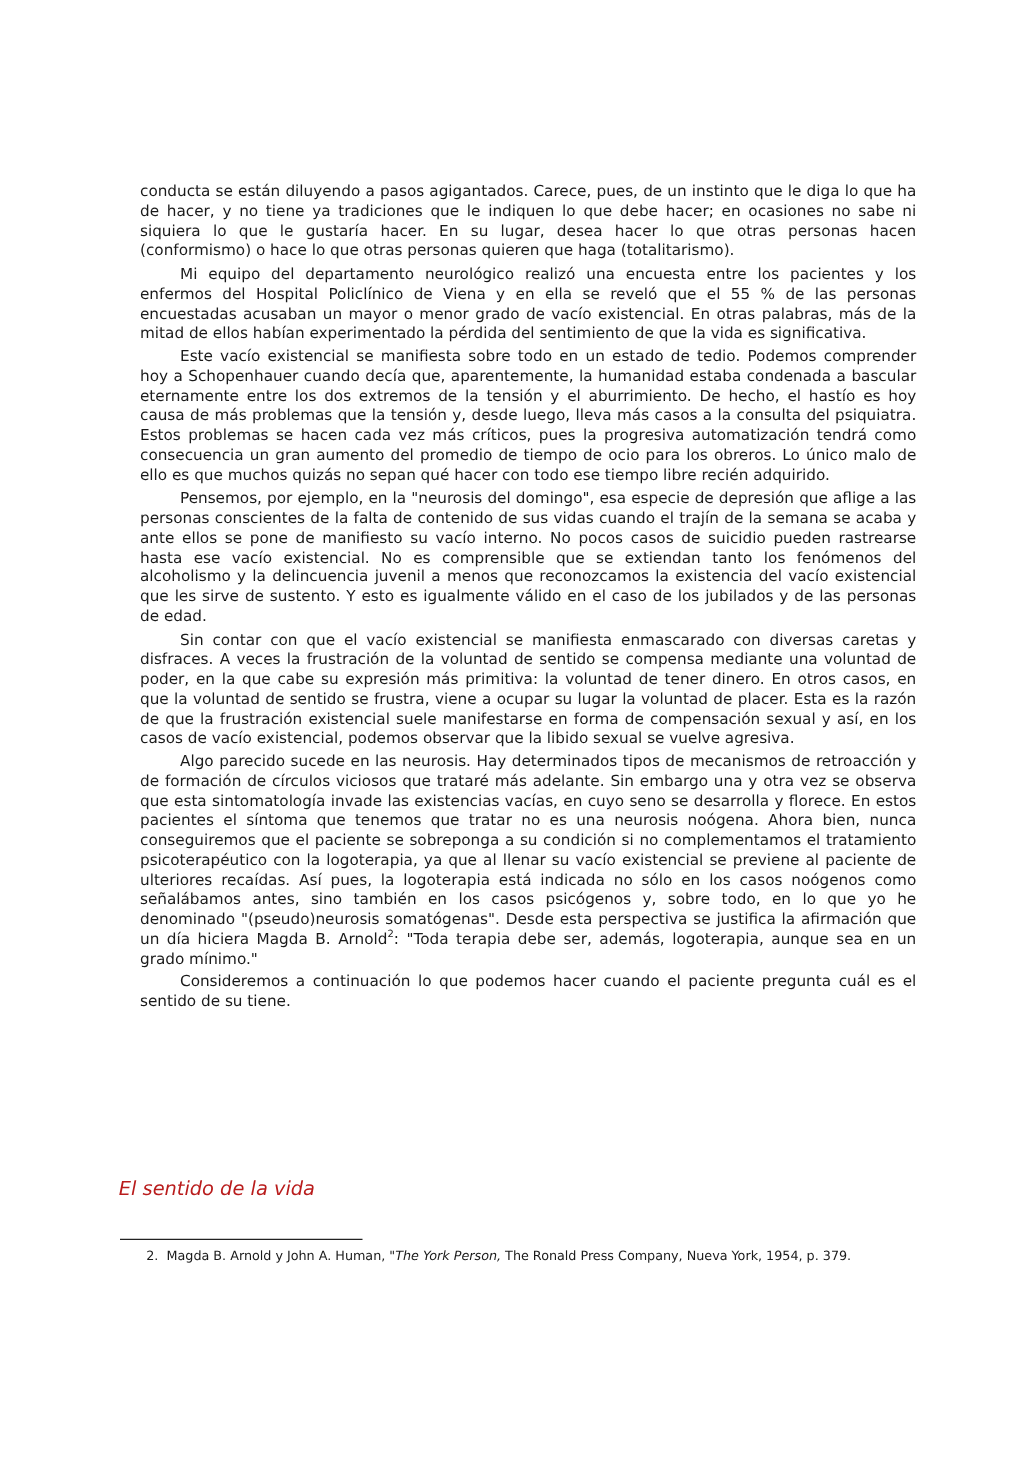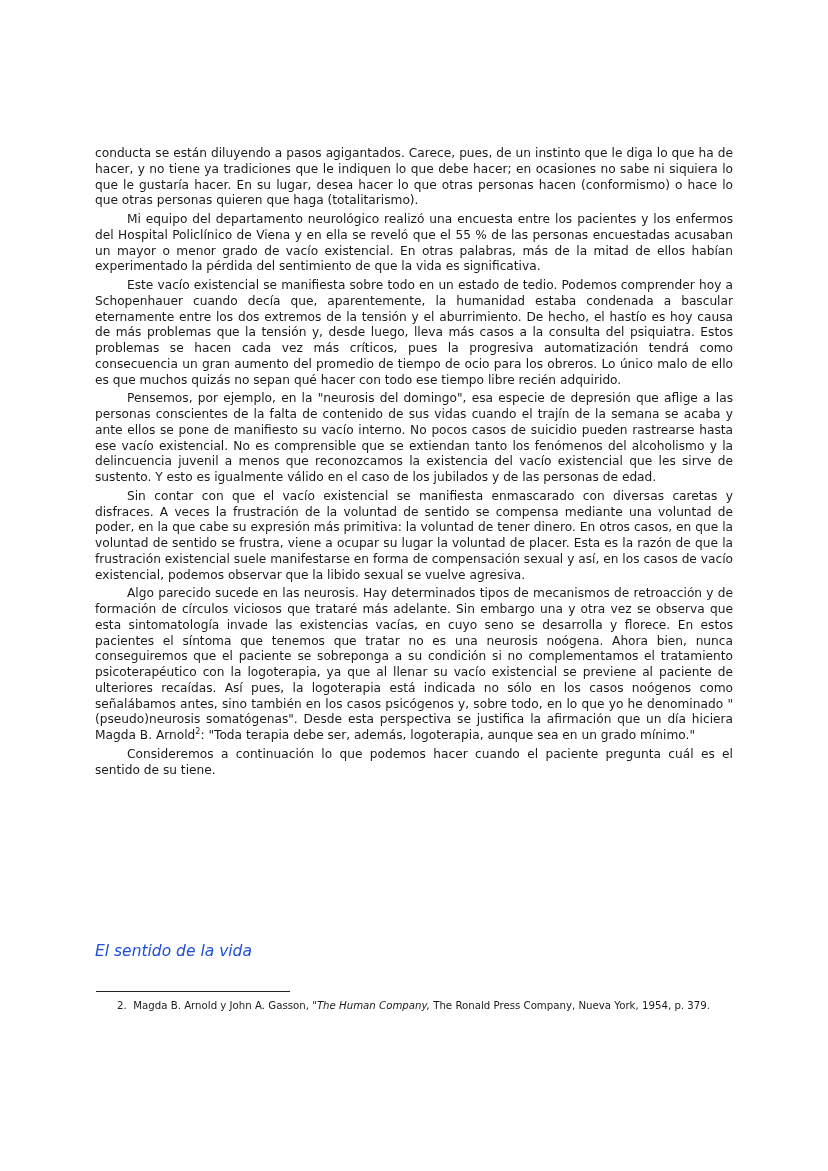--- a/index.html
+++ b/index.html
@@ -2,27 +2,27 @@
 <html><head>
 <meta charset="utf-8">
 <style>
   html, body { margin: 0; padding: 0; background: #ffffff; }
   body { width: 828px; height: 1171px; position: relative; overflow: hidden; }
   .page {
     position: absolute; left: 95px; top: 146px; width: 638px;
     font-family: "DejaVu Sans", sans-serif;
     font-size: 12.2px; line-height: 15.75px; color: #1a1a1a;
   }
-  .para { margin: 0 0 3px 0; text-align: justify; text-indent: 32px; }
+  .para { margin: 0 0 3px 17px; text-align: justify; text-indent: 32px; }
   .para.first { text-indent: 0; }
   sup { font-size: 8px; line-height: 0; vertical-align: super; }
   .heading {
     position: absolute; left: 95px; top: 942px;
     font-family: "DejaVu Sans", sans-serif; font-style: italic;
-    font-size: 15.5px; color: #1d4ed8; margin: 0; font-weight: normal;
+    font-size: 15.5px; color: #b91c1c; margin: 0; font-weight: normal;
   }
   .fn-rule {
     position: absolute; left: 96px; top: 991px; width: 194px; height: 0;
     border-top: 1px solid #222;
   }
   .footnote {
     position: absolute; left: 95px; top: 998px; width: 638px;
     font-family: "DejaVu Sans", sans-serif; font-size: 10.2px; line-height: 15px;
     color: #1a1a1a; text-align: justify; text-indent: 22px; margin: 0;
   }
@@ -38,13 +38,13 @@
   <p class="para">Pensemos, por ejemplo, en la "neurosis del domingo", esa especie de depresión que aflige a las personas conscientes de la falta de contenido de sus vidas cuando el trajín de la semana se acaba y ante ellos se pone de manifiesto su vacío interno. No pocos casos de suicidio pueden rastrearse hasta ese vacío existencial. No es comprensible que se extiendan tanto los fenómenos del alcoholismo y la delincuencia juvenil a menos que reconozcamos la existencia del vacío existencial que les sirve de sustento. Y esto es igualmente válido en el caso de los jubilados y de las personas de edad.</p>
   <p class="para">Sin contar con que el vacío existencial se manifiesta enmascarado con diversas caretas y disfraces. A veces la frustración de la voluntad de sentido se compensa mediante una voluntad de poder, en la que cabe su expresión más primitiva: la voluntad de tener dinero. En otros casos, en que la voluntad de sentido se frustra, viene a ocupar su lugar la voluntad de placer. Esta es la razón de que la frustración existencial suele manifestarse en forma de compensación sexual y así, en los casos de vacío existencial, podemos observar que la libido sexual se vuelve agresiva.</p>
   <p class="para"><span>Algo parecido sucede en las neurosis. Hay determinados tipos de mecanismos de retroacción y de formación de círculos viciosos que trataré más adelante. Sin embargo una y otra vez se observa que esta sintomatología invade las existencias vacías, en cuyo seno se desarrolla y florece. En estos pacientes el síntoma que tenemos que tratar no es una neurosis noógena. Ahora bien, nunca conseguiremos que el paciente se sobreponga a su condición si no complementamos el tratamiento psicoterapéutico con la logoterapia, ya que al llenar su vacío existencial se previene al paciente de ulteriores recaídas. Así pues, la logoterapia está indicada no sólo en los casos noógenos como señalábamos antes, sino también en los casos psicógenos y, sobre todo, en lo que yo he denominado "(pseudo)neurosis somatógenas". Desde esta perspectiva se justifica la afirmación que un día hiciera Magda B. Arnold</span><sup>2</sup><span>: "Toda terapia debe ser, además, logoterapia, aunque sea en un grado mínimo."</span></p>
   <p class="para">Consideremos a continuación lo que podemos hacer cuando el paciente pregunta cuál es el sentido de su tiene.</p>
 </div>
 
 <h2 class="heading">El sentido de la vida</h2>
 
 <div class="fn-rule"></div>
 
-<p class="footnote"><span>2.</span>&nbsp; <span>Magda B. Arnold y John A. Gasson, "</span><i>The Human Company,</i><span> The Ronald Press Company, Nueva York, 1954, p. 379.</span></p>
+<p class="footnote"><span>2.</span>&nbsp; <span>Magda B. Arnold y John A. Human, "</span><i>The York Person,</i><span> The Ronald Press Company, Nueva York, 1954, p. 379.</span></p>
 
 </body></html>

